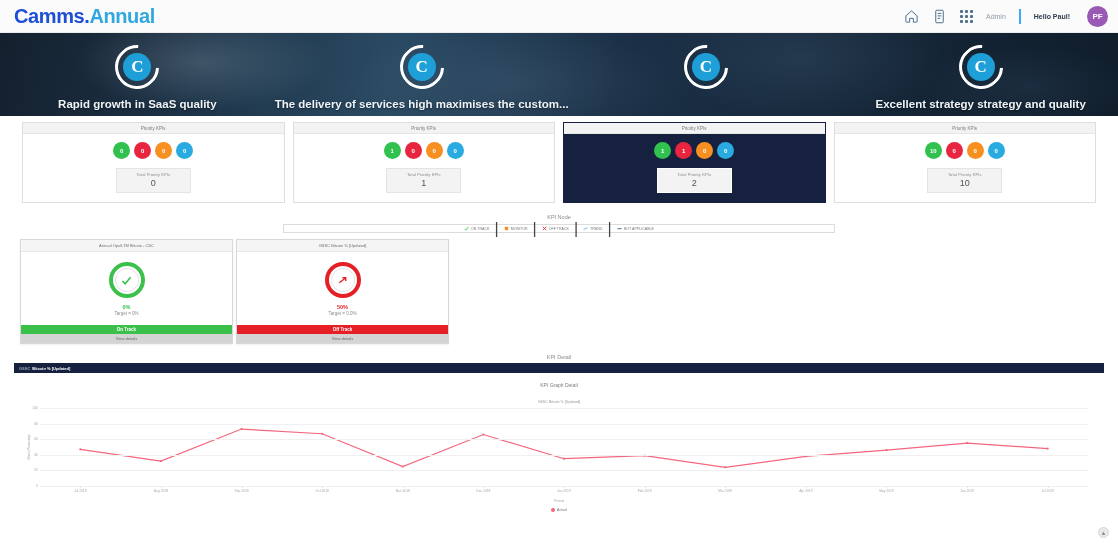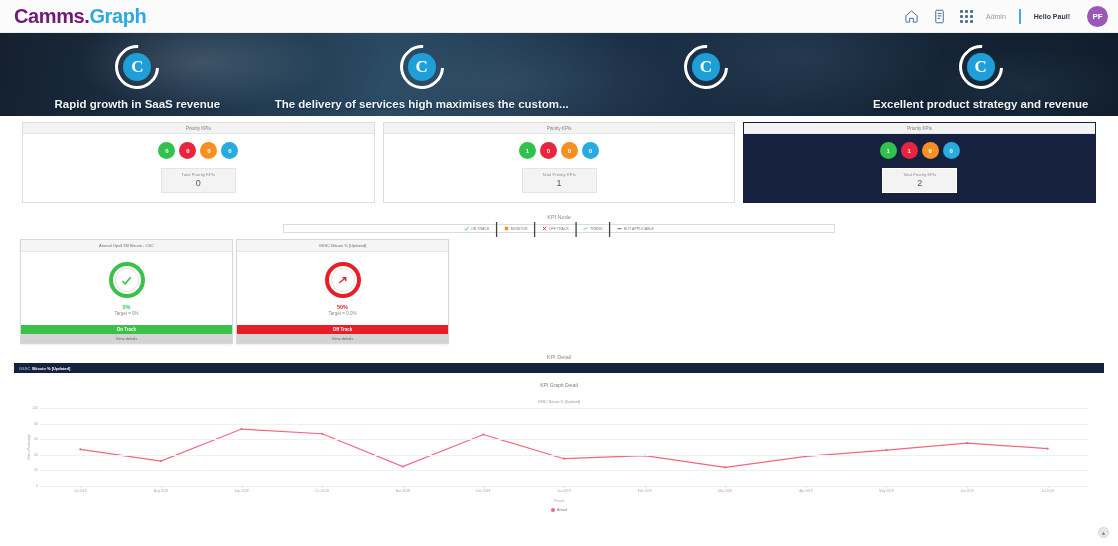--- a/index.html
+++ b/index.html
@@ -15,21 +15,21 @@
   
   .topbar {
     height:33px; width:100%;
     background:#fbfbfb;
     display:flex; align-items:center;
     padding:0 10px 0 14px;
     border-bottom:1px solid #ececec;
     position:relative;
   }
   .logo { font-size:20px; font-weight:bold; letter-spacing:-0.4px; }
-  .logo .a { color:#701a75; }
+  .logo .a { color:#1d4ed8; }
   .logo .b { color:#2fa8e0; }
   .topnav { margin-left:auto; display:flex; align-items:center; gap:13px; }
   .ticon { width:15px; height:15px; color:#4d6f8c; display:block; }
   .ticon svg { width:15px; height:15px; display:block; }
   .grid-icon { display:grid; grid-template-columns:repeat(3,3px); grid-gap:2px; }
   .grid-icon i { width:3px; height:3px; background:#4d6f8c; border-radius:1px; display:block; }
   .admin-link { font-size:7px; color:#8f9aa5; }
   .vsep { width:2px; height:15px; background:#3fa9f5; }
   .hello { font-size:7px; color:#2b3a4a; font-weight:bold; }
   .avatar {
@@ -207,21 +207,21 @@
     background:#e9e9e9; border:1px solid #d8d8d8;
     display:flex; align-items:center; justify-content:center;
     color:#8a8a8a; font-size:6px;
   }
 </style>
 </head>
 <body>
 
 <div class="topbar">
   <div class="logo">
-    <span class="a">Camms.</span><span class="b">Graph</span>
+    <span class="a">Camms.</span><span class="b">Annual</span>
   </div>
   <div class="topnav">
     <span class="ticon">
       <svg viewBox="0 0 24 24" fill="none" stroke="#4d6f8c" stroke-width="1.6">
           <path d="M3 11L12 3l9 8v9a1 1 0 01-1 1h-5v-6H9v6H4a1 1 0 01-1-1z"></path>
         </svg>
     </span>
     <span class="ticon">
       <svg viewBox="0 0 24 24" fill="none" stroke="#4d6f8c" stroke-width="1.6">
           <rect x="6" y="2" width="12" height="20" rx="1.5"></rect>
@@ -247,41 +247,41 @@
     <span class="avatar">PF</span>
   </div>
 </div>
 
 <div class="banner">
   <div class="bcell">
     <span class="clogo">
       <span class="ring"></span>
         <span class="inner">C</span>
     </span>
-    <span class="btext">Rapid growth in SaaS revenue</span>
+    <span class="btext">Rapid growth in SaaS quality</span>
   </div>
   <div class="bcell">
     <span class="clogo">
       <span class="ring"></span>
         <span class="inner">C</span>
     </span>
     <span class="btext">The delivery of services high maximises the custom...</span>
   </div>
   <div class="bcell">
     <span class="clogo">
       <span class="ring"></span>
         <span class="inner">C</span>
     </span>
   </div>
   <div class="bcell">
     <span class="clogo">
       <span class="ring"></span>
         <span class="inner">C</span>
     </span>
-    <span class="btext">Excellent product strategy and revenue</span>
+    <span class="btext">Excellent strategy strategy and quality</span>
   </div>
 </div>
 
 <div class="cardrow">
 
   <div class="pcard">
     <div class="pcard-head">Priority KPIs</div>
     <div class="pcard-body">
       <div class="badges">
         <span class="badge b-green">0</span>
@@ -321,20 +321,35 @@
         <span class="badge b-orange">0</span>
         <span class="badge b-blue">0</span>
       </div>
       <div class="totbox">
         <div class="totlabel">Total Priority KPIs</div>
         <div class="totval">2</div>
       </div>
     </div>
   </div>
 
+  <div class="pcard">
+    <div class="pcard-head">Priority KPIs</div>
+    <div class="pcard-body">
+      <div class="badges">
+        <span class="badge b-green">10</span>
+        <span class="badge b-red">0</span>
+        <span class="badge b-orange">0</span>
+        <span class="badge b-blue">0</span>
+      </div>
+      <div class="totbox">
+        <div class="totlabel">Total Priority KPIs</div>
+        <div class="totval">10</div>
+      </div>
+    </div>
+  </div>
 
 </div>
 
 <div class="section-title">KPI Node</div>
 
 <div class="legendbar">
   <span class="legitem">
     <span class="licon">
       <svg viewBox="0 0 24 24" fill="none" stroke="#3bc14a" stroke-width="4">
           <polyline points="3,14 9,20 21,4"></polyline>

